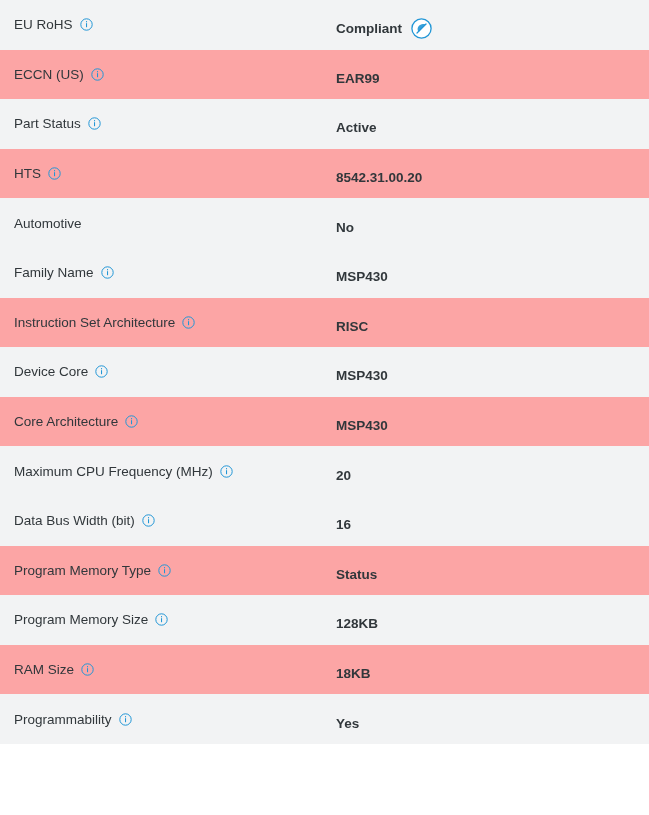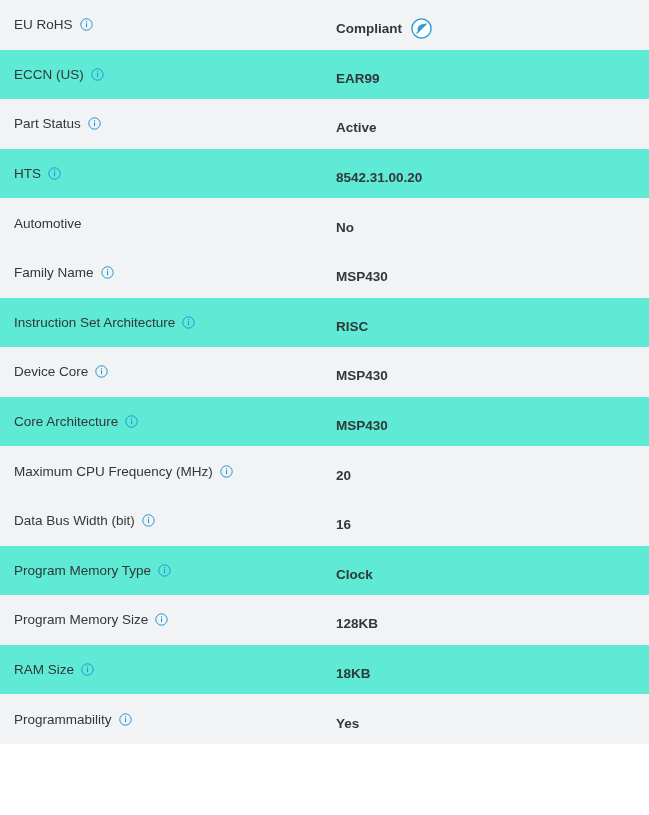--- a/index.html
+++ b/index.html
@@ -19,21 +19,21 @@
     border-collapse: collapse;
     table-layout: fixed;
   }
   .spec-row {
     height: 49.6px;
   }
   .spec-row.alt {
     background: #f2f3f4;
   }
   .spec-row.plain {
-    background: #5eead4;
+    background: #fca5a5;
   }
   .cell-label {
     width: 317px;
     padding: 0 0 0 14px;
     font-size: 13.5px;
     font-weight: 400;
     color: #31373b;
     vertical-align: middle;
     white-space: nowrap;
   }
@@ -301,21 +301,21 @@
               <svg width="13" height="13" viewBox="0 0 13 13" xmlns="http://www.w3.org/2000/svg">
                 <circle cx="6.5" cy="6.5" r="5.7" fill="none" stroke="#2196d6" stroke-width="1"></circle>
                 <rect x="6" y="5.2" width="1.05" height="4" fill="#2196d6"></rect>
                 <rect x="6" y="3.1" width="1.05" height="1.2" fill="#2196d6"></rect>
               </svg>
             </span>
           </div>
         </td>
         <td class="cell-value">
           <div class="value-inner">
-            <span class="value-text">Clock</span>
+            <span class="value-text">Status</span>
           </div>
         </td>
       </tr>
       <tr class="spec-row alt">
         <td class="cell-label">
           <div class="label-inner">
             <span class="label-text">Program Memory Size</span>
             <span class="info-icon">
               <svg width="13" height="13" viewBox="0 0 13 13" xmlns="http://www.w3.org/2000/svg">
                 <circle cx="6.5" cy="6.5" r="5.7" fill="none" stroke="#2196d6" stroke-width="1"></circle>

